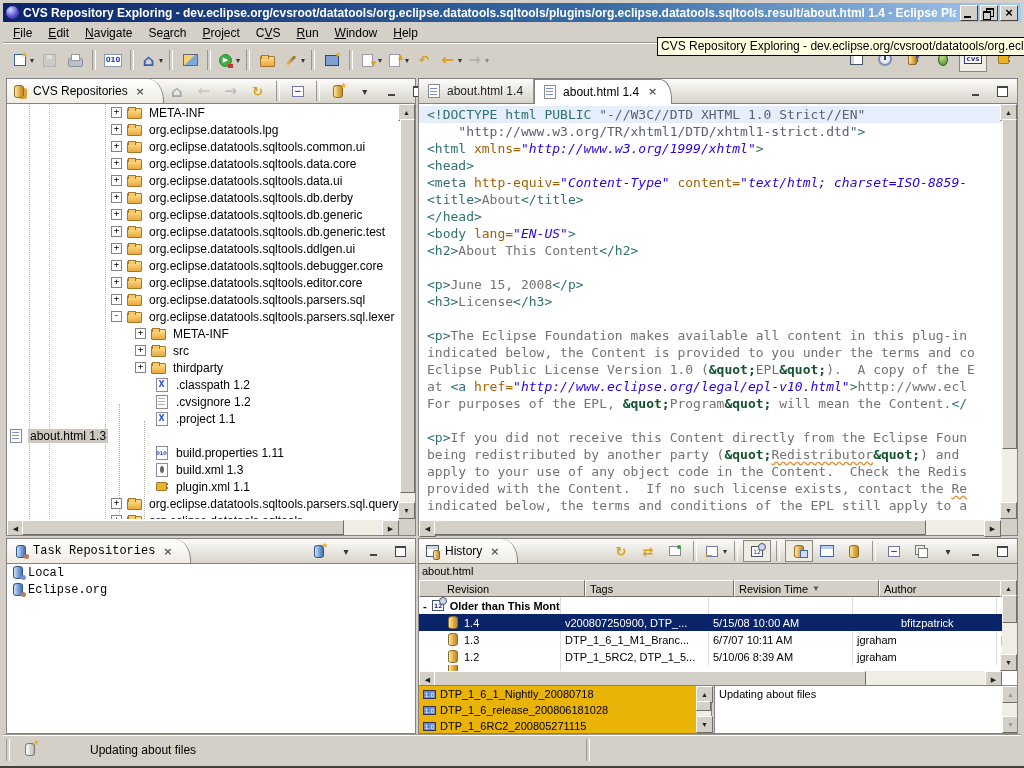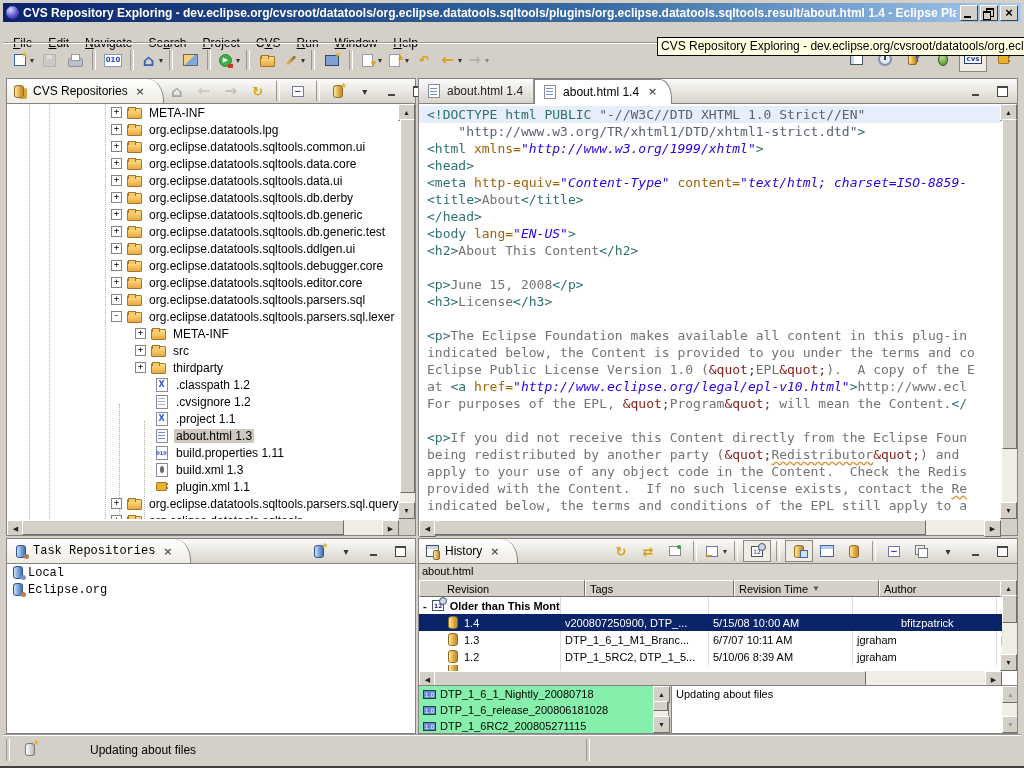--- a/index.html
+++ b/index.html
@@ -13,21 +13,21 @@
   .eclipse-logo{width:13px;height:13px;border-radius:50%;
     background:radial-gradient(circle at 35% 30%,#cfd8ff,#5a4fd0 55%,#2a1a70);flex:none;}
   .win-buttons{display:flex;gap:2px;flex:none;}
   .win-btn{width:16px;height:14px;background:#d4d0c8;border:1px solid;border-color:#fff #404040 #404040 #fff;
     display:flex;align-items:center;justify-content:center;font-size:9px;font-weight:bold;position:relative;}
   .wb-min::before{content:"";position:absolute;left:3px;bottom:2px;width:7px;height:2px;background:#000;}
   .wb-max::before{content:"";position:absolute;left:5px;top:2px;width:6px;height:6px;border:1px solid #000;border-top-width:2px;background:#d4d0c8;}
   .wb-max::after{content:"";position:absolute;left:2px;top:5px;width:6px;height:6px;border:1px solid #000;border-top-width:2px;background:#d4d0c8;}
   .wb-close::before{content:"×";font-size:13px;line-height:10px;}
   
-  .menubar{position:absolute;left:3px;top:32px;right:3px;height:21px;display:flex;align-items:center;padding-left:2px;}
+  .menubar{position:absolute;left:3px;top:22px;right:3px;height:21px;display:flex;align-items:center;padding-left:2px;}
   .menu-item{padding:2px 8px;cursor:default;}
   .menu-item u{text-decoration:underline;}
   
   .toolbar{position:absolute;left:3px;top:43px;right:3px;height:32px;display:flex;align-items:center;
     padding-left:6px;border-top:1px solid #fff;box-shadow:0 -1px 0 #9a9690;}
   .tb-btn{height:24px;min-width:22px;display:flex;align-items:center;justify-content:center;gap:1px;padding:0 2px;position:relative;}
   .tb-btn.active{background:#efece4;border:1px solid #8a887e;}
   .tb-btn.dis{opacity:.45;filter:grayscale(.8);}
   .tb-sep{width:2px;height:20px;margin:0 4px;border-left:1px solid #9a9690;border-right:1px solid #fff;}
   .dd-arrow{font-size:8px;color:#333;margin-left:1px;}
@@ -137,21 +137,21 @@
   
   .editor-body{position:absolute;left:0;right:0;top:25px;bottom:0;background:#fff;}
   .code{position:absolute;left:0;top:0;right:16px;bottom:16px;overflow:hidden;padding:2px 0 0 8px;
     font-family:"DejaVu Sans Mono","Liberation Mono",monospace;font-size:13px;line-height:17px;white-space:pre;}
   .cline{height:17px;}
   .cline.hl{background:#e6eefb;margin-left:-8px;padding-left:8px;}
   .tag{color:#2f7070;}
   .attr{color:#a16207;}
   .val{color:#2a00e6;font-style:italic;}
   .doc{color:#5a5f72;}
-  .ent{color:#7f1d1d;}
+  .ent{color:#14532d;font-weight:bold;}
   .txt{color:#737373;}
   .sp{text-decoration:underline;text-decoration-style:wavy;text-decoration-color:#e09030;text-underline-offset:2px;}
   
   .sb-v,.sb-h,.sb-corner{position:absolute;background:#f0ede5;}
   .sb-btn{position:absolute;width:15px;height:15px;background:#d4d0c8;border:1px solid;border-color:#fff #6f6d66 #6f6d66 #fff;
     display:flex;align-items:center;justify-content:center;color:#222;}
   .sb-btn::before{font-size:7px;}
   .sb-btn.dis{color:#999;}
   .b-up::before{content:"▲";} .b-down::before{content:"▼";} .b-left::before{content:"◀";} .b-right::before{content:"▶";}
   .sb-thumb{position:absolute;background:#d4d0c8;border:1px solid;border-color:#fff #6f6d66 #6f6d66 #fff;}
@@ -167,21 +167,21 @@
   .hrows{position:relative;}
   .hrow{display:flex;height:17px;align-items:center;background:#fff;}
   .hrow .cell{height:17px;display:flex;align-items:center;padding:0 4px;border-right:1px solid #dcdcdc;
     overflow:hidden;white-space:nowrap;flex:none;font-size:11px;gap:3px;}
   .hrow.selected{background:#0a246a;color:#fff;}
   .hrow.selected .cell{border-right-color:#0a246a;}
   .hrow.group{font-weight:bold;}
   .hrow.partial{height:6px;overflow:hidden;}
   .rev-ind{width:18px;flex:none;}
   .hist-bottom{position:absolute;left:0;right:0;bottom:0;height:47px;display:flex;border-top:1px solid #848284;}
-  .tags-pane{width:234px;position:relative;overflow:hidden;background:#86efac;}
+  .tags-pane{width:277px;position:relative;overflow:hidden;background:#eab308;}
   .tag-row{height:16px;display:flex;align-items:center;gap:2px;padding-left:2px;white-space:nowrap;font-size:11px;}
   .pane-divider{width:2px;background:#d4d0c8;border-left:1px solid #848284;border-right:1px solid #848284;}
   .comment-pane{flex:1;position:relative;background:#fff;font-size:11px;padding:2px 18px 0 4px;}
   
   .statusbar{position:absolute;left:3px;right:3px;bottom:2px;height:29px;border-top:1px solid #9a9690;
     box-shadow:inset 0 1px 0 #fff;display:flex;align-items:center;}
   .sb-sep{width:2px;height:22px;margin:0 3px;border-left:1px solid #9a9690;border-right:1px solid #fff;}
   .status-text{margin-left:52px;font-size:12px;}
 </style>
 </head>
@@ -426,21 +426,21 @@
               <span class="tlabel">.classpath 1.2</span>
             </div>
             <div class="trow" style="padding-left: 146px;">
               <span class="ic ic-text-file page-ic"></span>
               <span class="tlabel">.cvsignore 1.2</span>
             </div>
             <div class="trow" style="padding-left: 146px;">
               <span class="ic ic-xml-file page-ic"></span>
               <span class="tlabel">.project 1.1</span>
             </div>
-            <div class="trow" style="padding-left: 146px;">
+            <div class="trow" style="">
               <span class="ic ic-html-file page-ic"></span>
               <span class="tlabel selected">about.html 1.3</span>
             </div>
             <div class="trow" style="padding-left: 146px;">
               <span class="ic ic-props-file page-ic"></span>
               <span class="tlabel">build.properties 1.11</span>
             </div>
             <div class="trow" style="padding-left: 146px;">
               <span class="ic ic-ant-file page-ic"></span>
               <span class="tlabel">build.xml 1.3</span>

